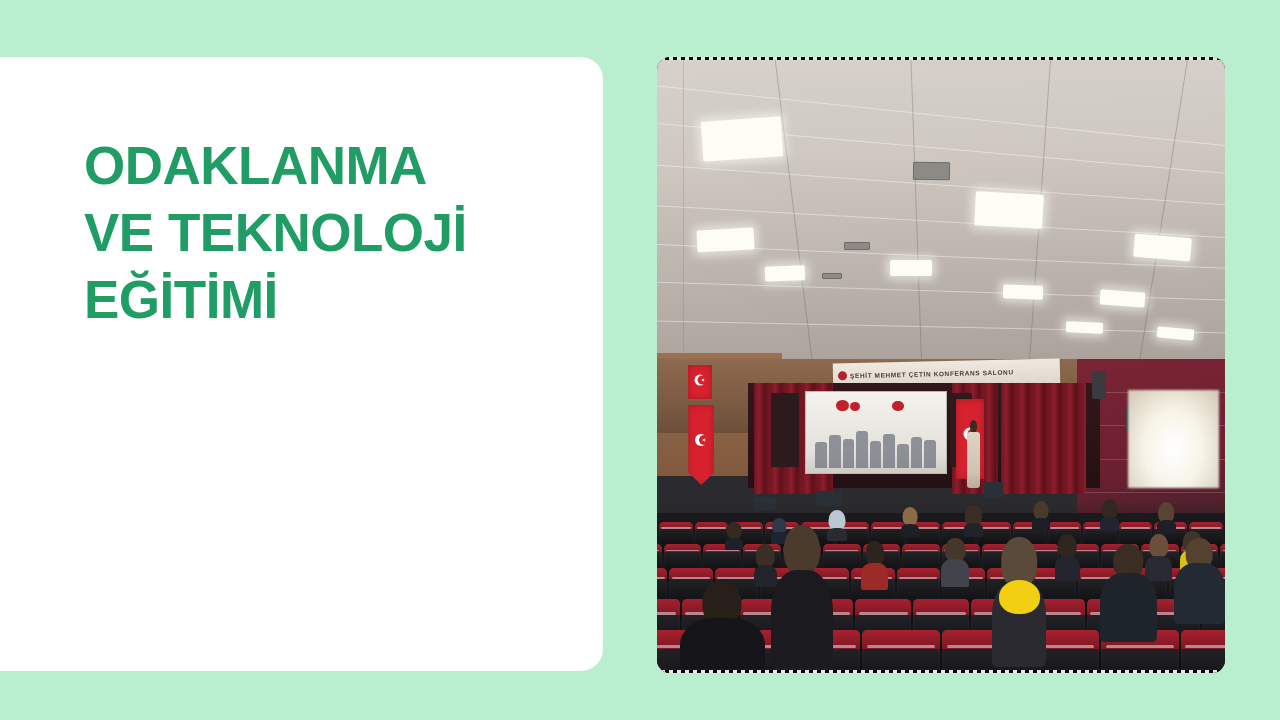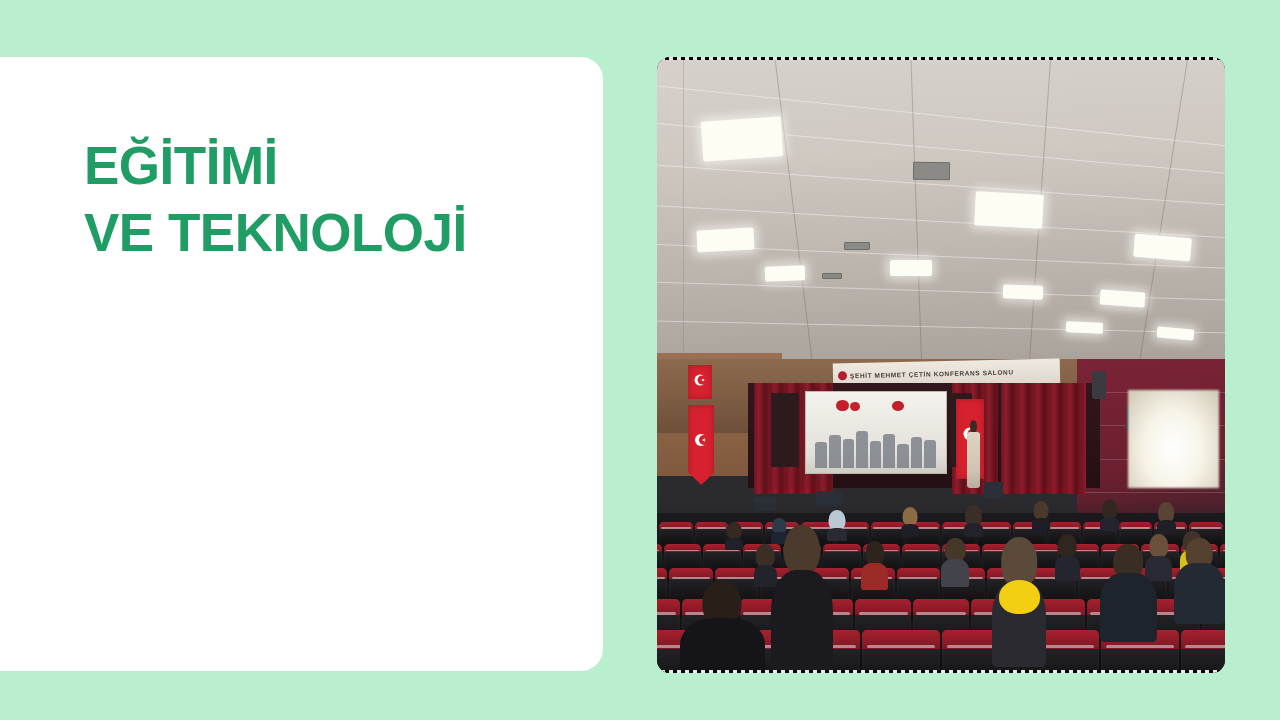--- a/index.html
+++ b/index.html
@@ -309,22 +309,23 @@
   }
 
   .blurlayer { filter: blur(0.55px); }
 </style>
 </head>
 <body>
 
 <div class="text-card">
   <div class="headline">
     <span class="gap"></span>
+    <span class="line">ODAKLANMA</span>
+    <span class="line">VE TEKNOLOJİ</span>
     <span class="line">EĞİTİMİ</span>
-    <span class="line">VE TEKNOLOJİ</span>
   </div>
 </div>
 
 <div class="photo-card">
   <div class="photo-dash top"></div>
   <div class="photo-dash bottom"></div>
 
   <div class="photo-inner blurlayer">
 
     <div class="ceiling">

